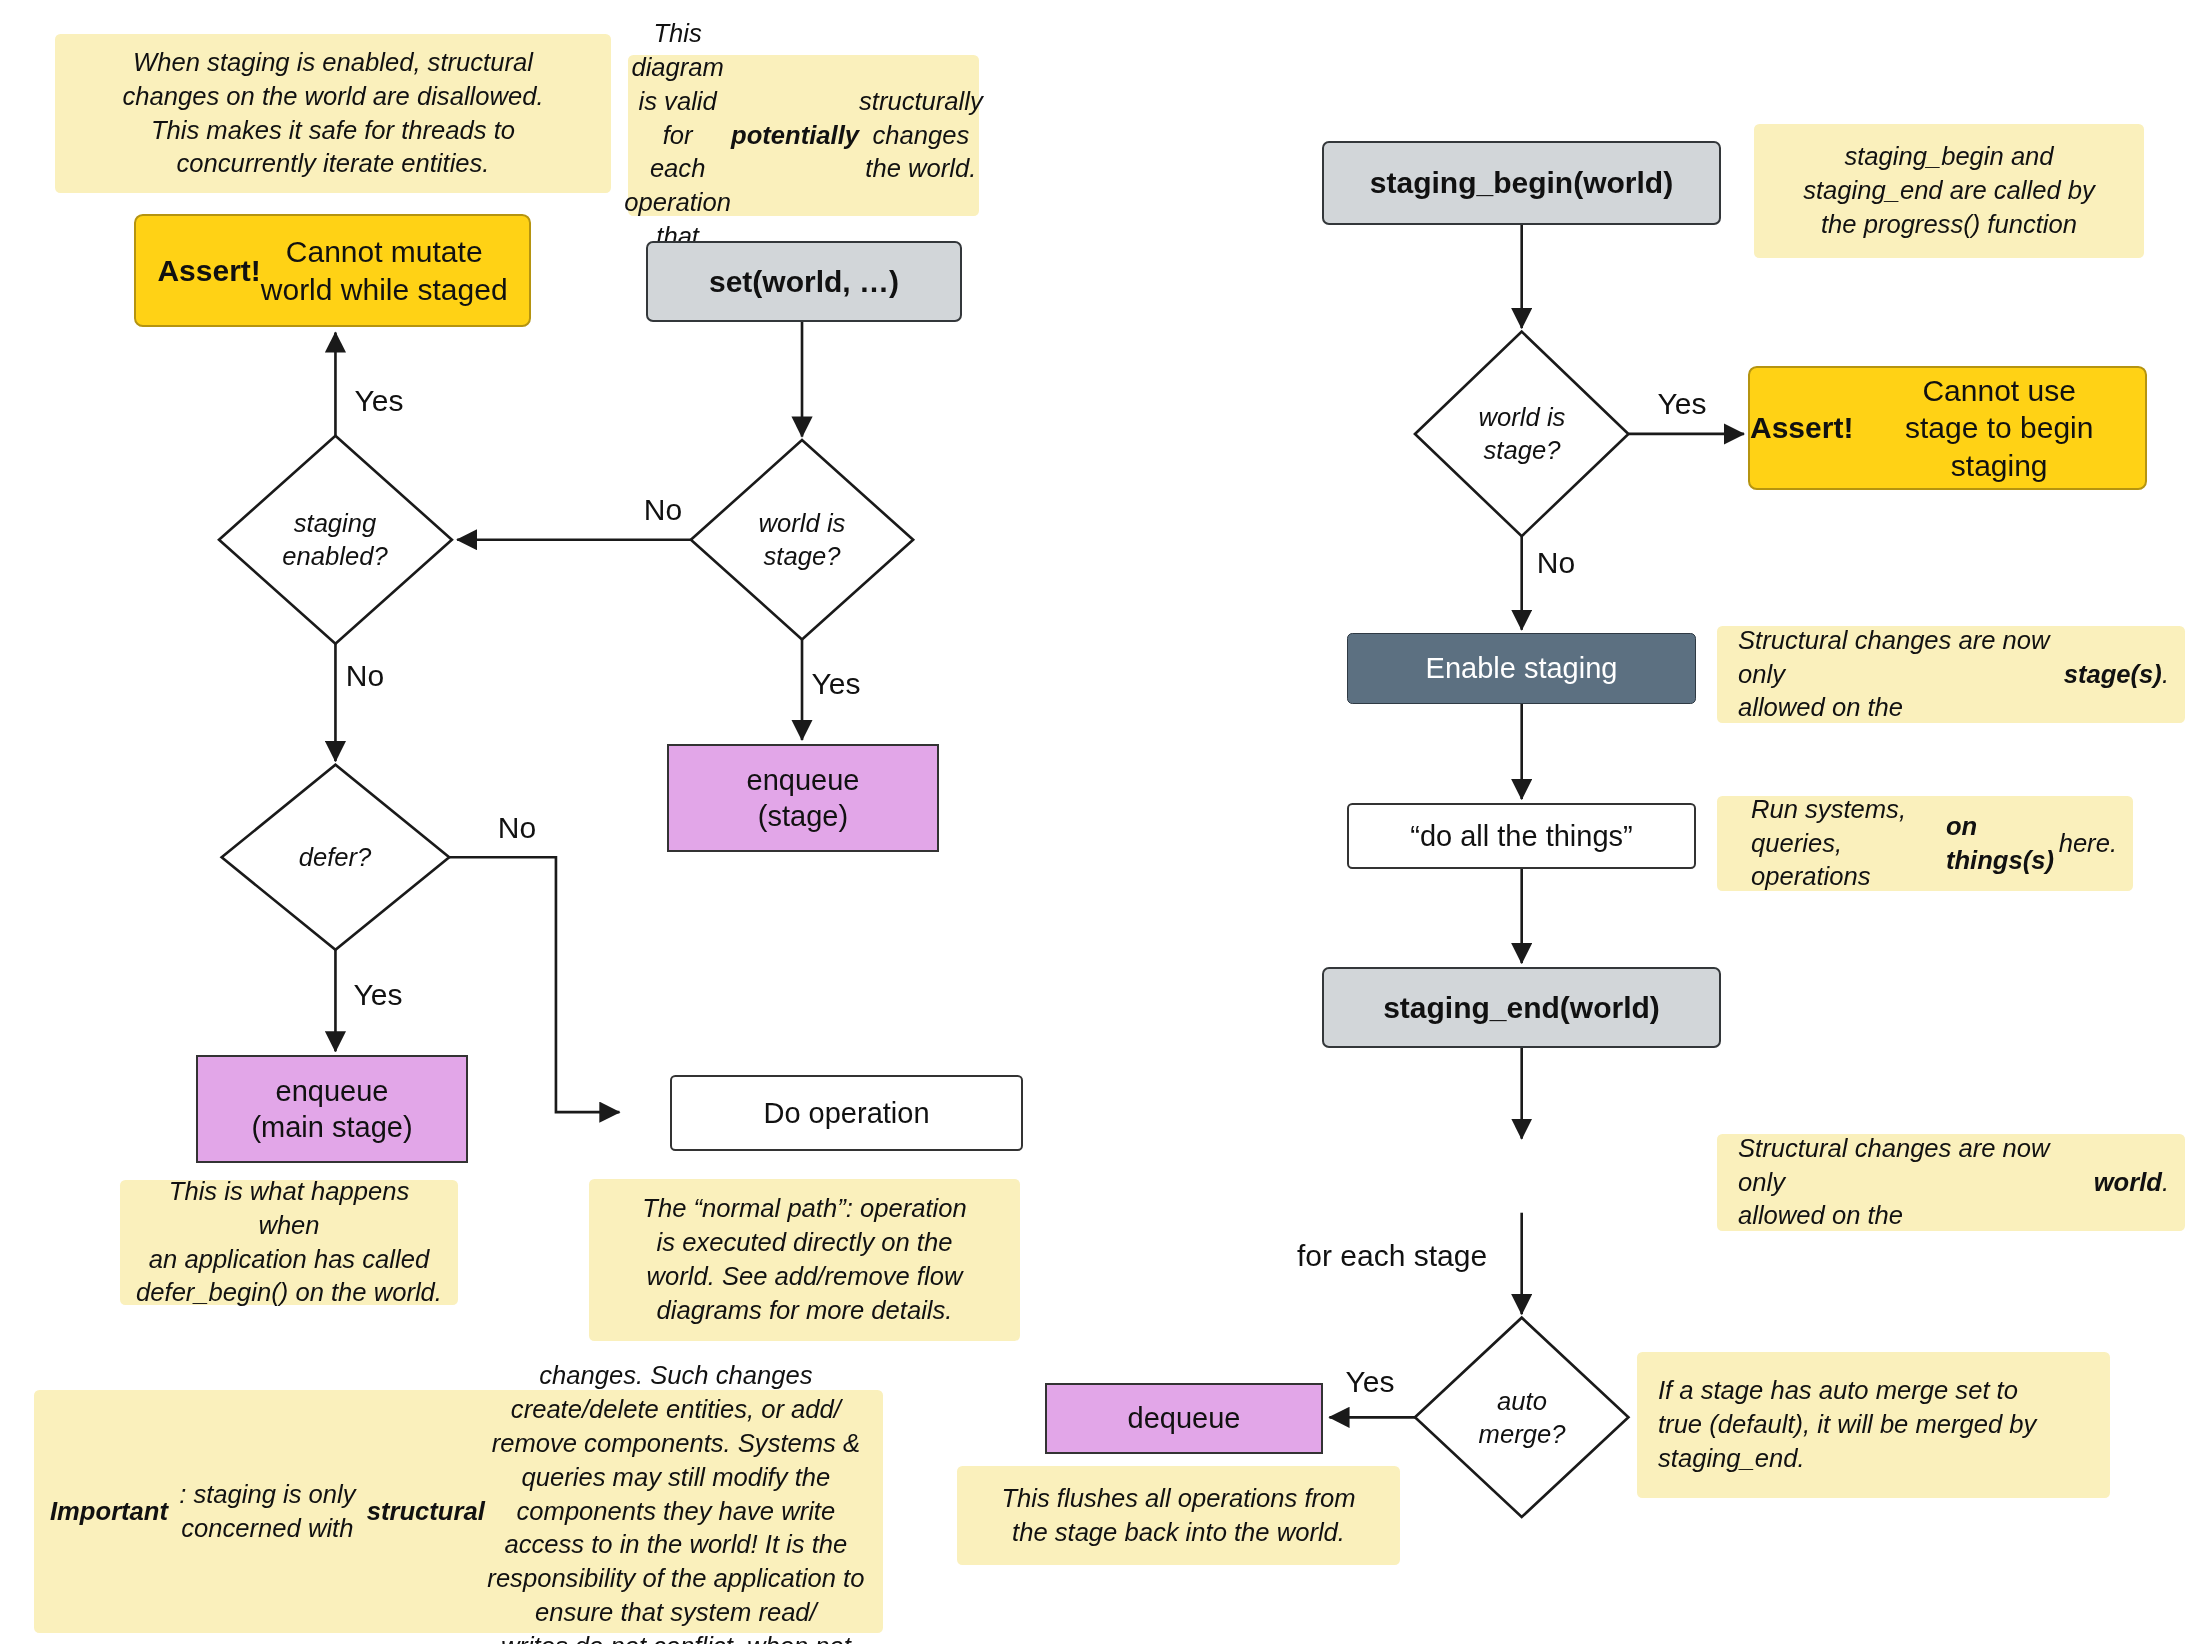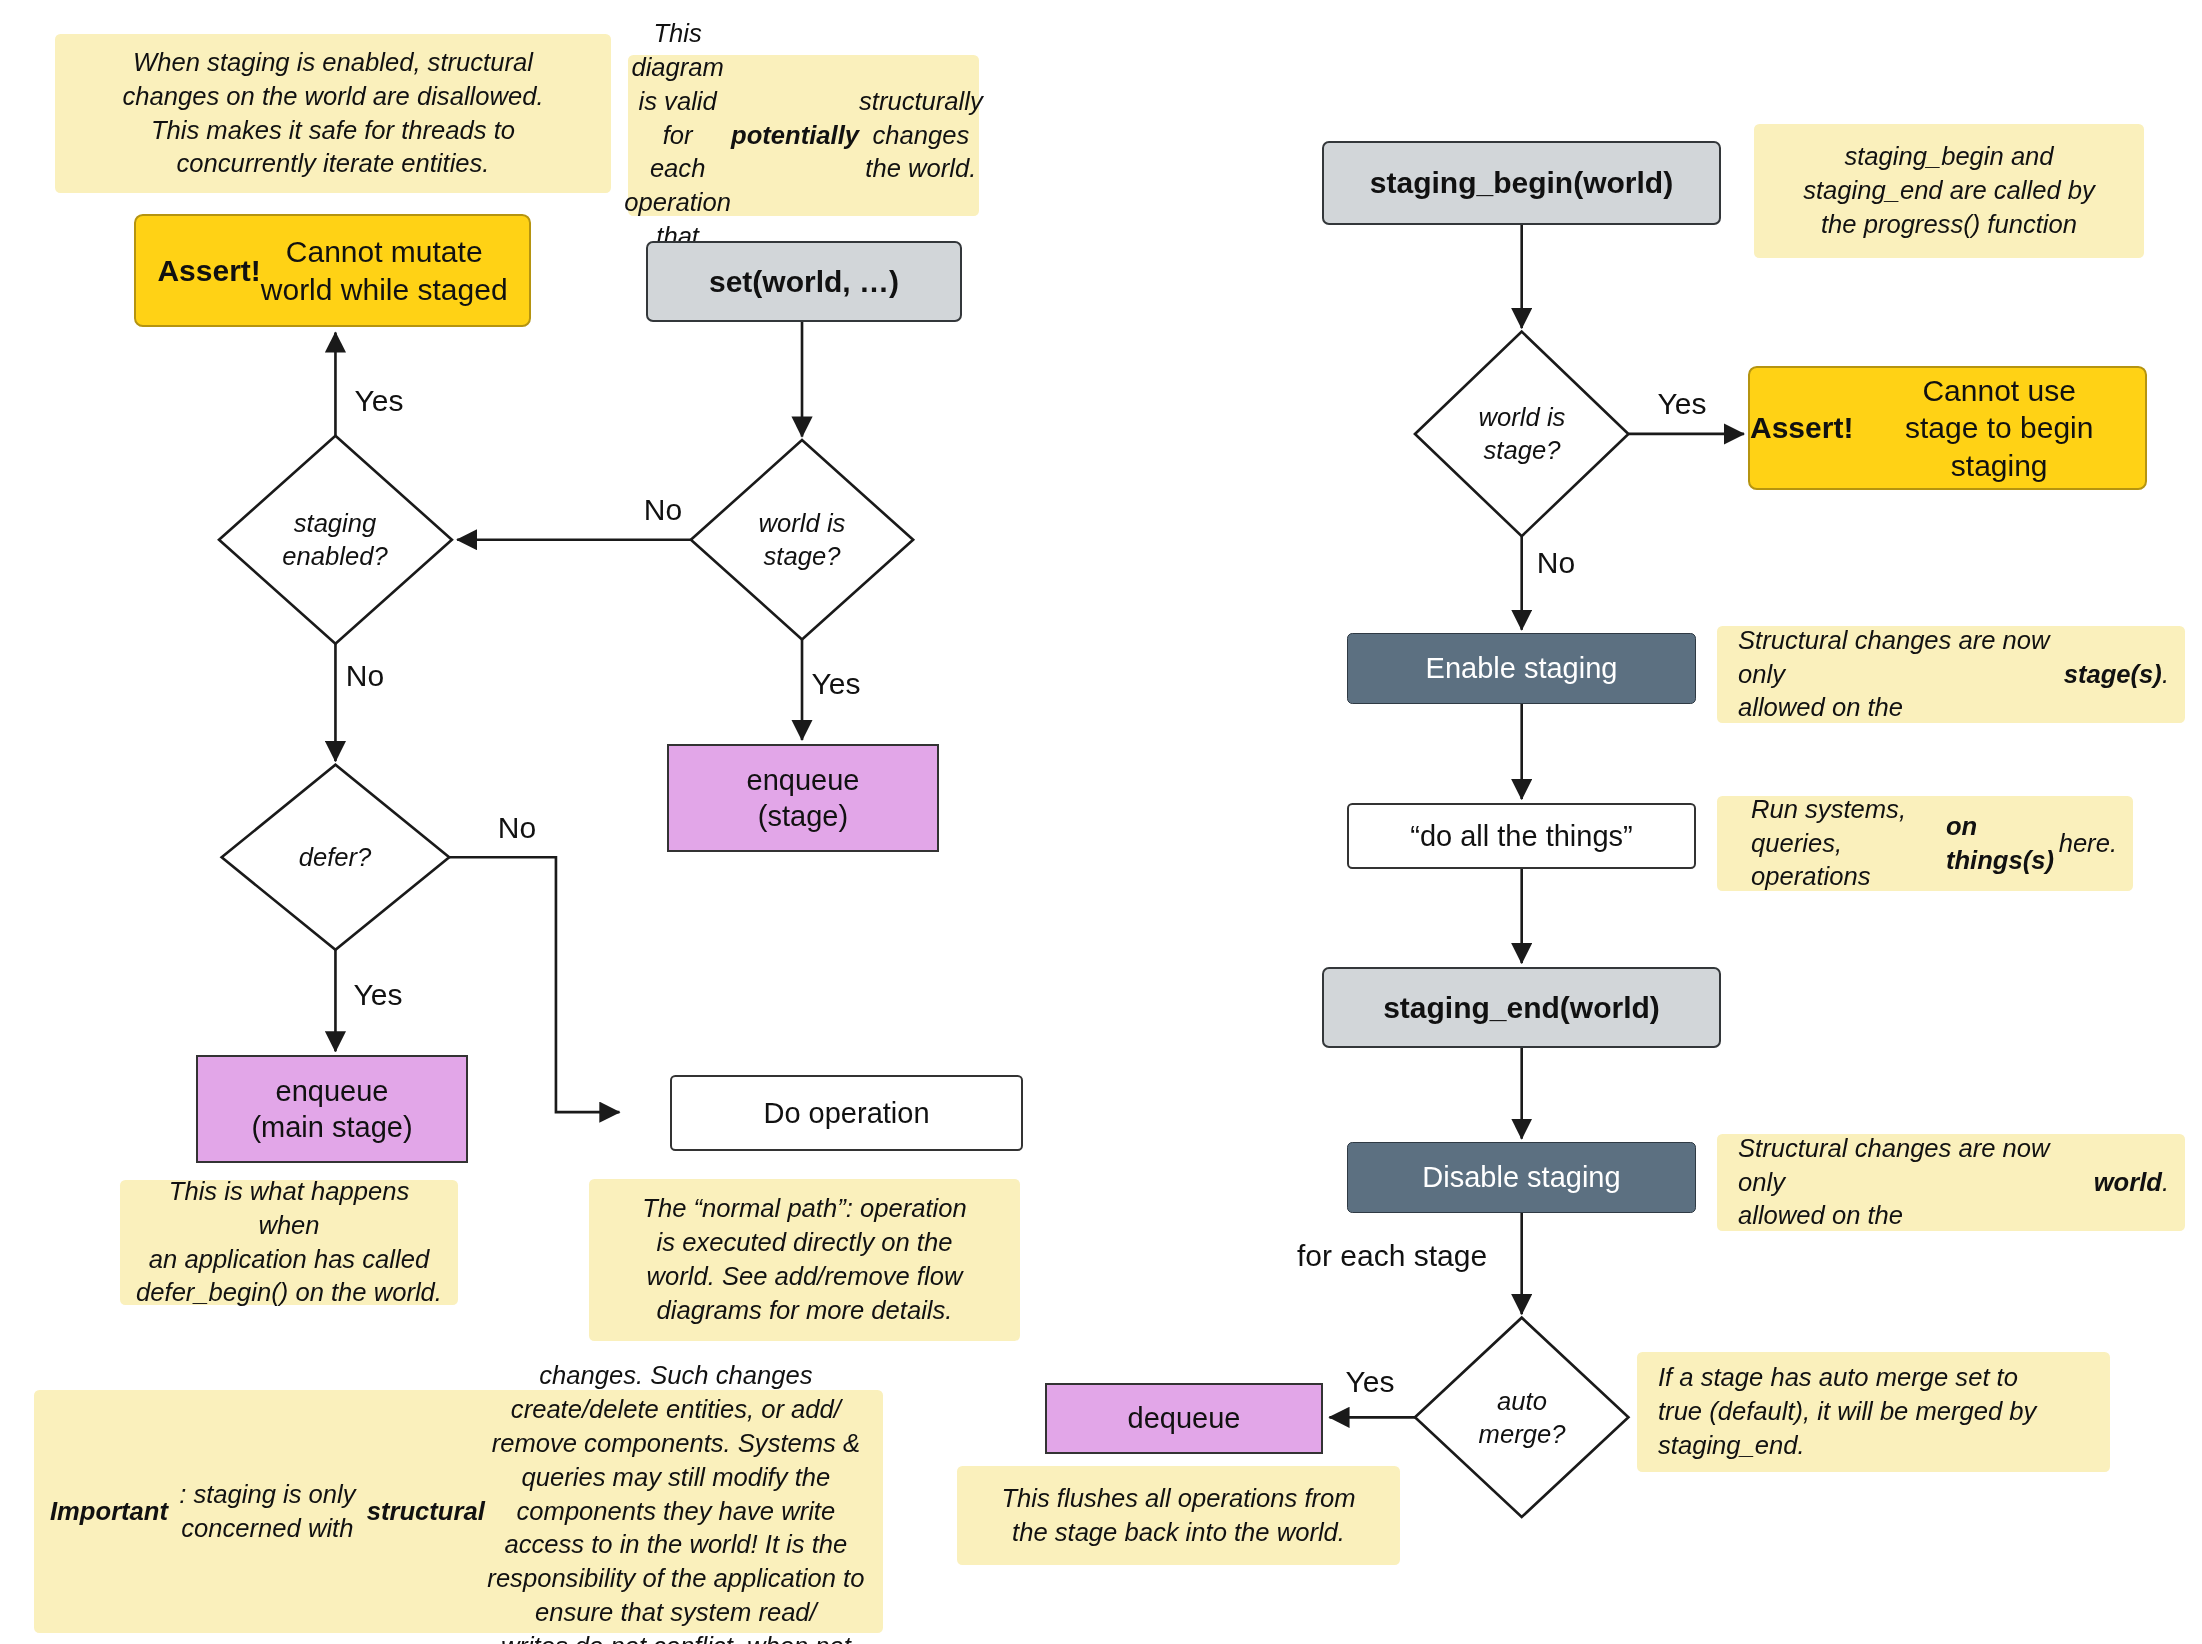--- a/index.html
+++ b/index.html
@@ -183,25 +183,24 @@
 the progress() function</div>
   <div class="node assert" style="left:1748px; top:366px; width:399px; height:124px;"><span class="b">Assert!</span><span> Cannot use
 stage to begin staging</span></div>
   <div class="node dark" style="left:1347px; top:633px; width:349px; height:71px;">Enable staging</div>
   <div class="note left-align" style="left:1717px; top:626px; width:468px; height:97px;"><span>Structural changes are now only
 allowed on the </span><span class="b">stage(s)</span><span>.</span></div>
   <div class="node plain" style="left:1347px; top:803px; width:349px; height:66px;">“do all the things”</div>
   <div class="note left-align" style="left:1717px; top:796px; width:416px; height:95px;padding-left:34px;"><span>Run systems, queries,
 operations </span><span class="b">on things(s)</span><span> here.</span></div>
   <div class="node code" style="left:1322px; top:967px; width:399px; height:81px;">staging_end(world)</div>
-  <div class="node dark" style="left:1347px; top:1142px; width:349px; height:71px;">Disable staging</div>
   <div class="note left-align" style="left:1717px; top:1134px; width:468px; height:97px;"><span>Structural changes are now only
 allowed on the </span><span class="b">world</span><span>.</span></div>
   <div class="node purple" style="left:1045px; top:1383px; width:278px; height:71px;">dequeue</div>
-  <div class="note left-align" style="left:1637px; top:1352px; width:473px; height:120px;">If a stage has auto merge set to
+  <div class="note left-align" style="left:1637px; top:1352px; width:473px; height:146px;">If a stage has auto merge set to
 true (default), it will be merged by
 staging_end.</div>
   <div class="note" style="left:957px; top:1466px; width:443px; height:99px;">This flushes all operations from
 the stage back into the world.</div>
 
   <div class="diamond-label" style="left:1522px; top:434px;">world is
 stage?</div>
   <div class="diamond-label" style="left:1522px; top:1418px;">auto
 merge?</div>
 

